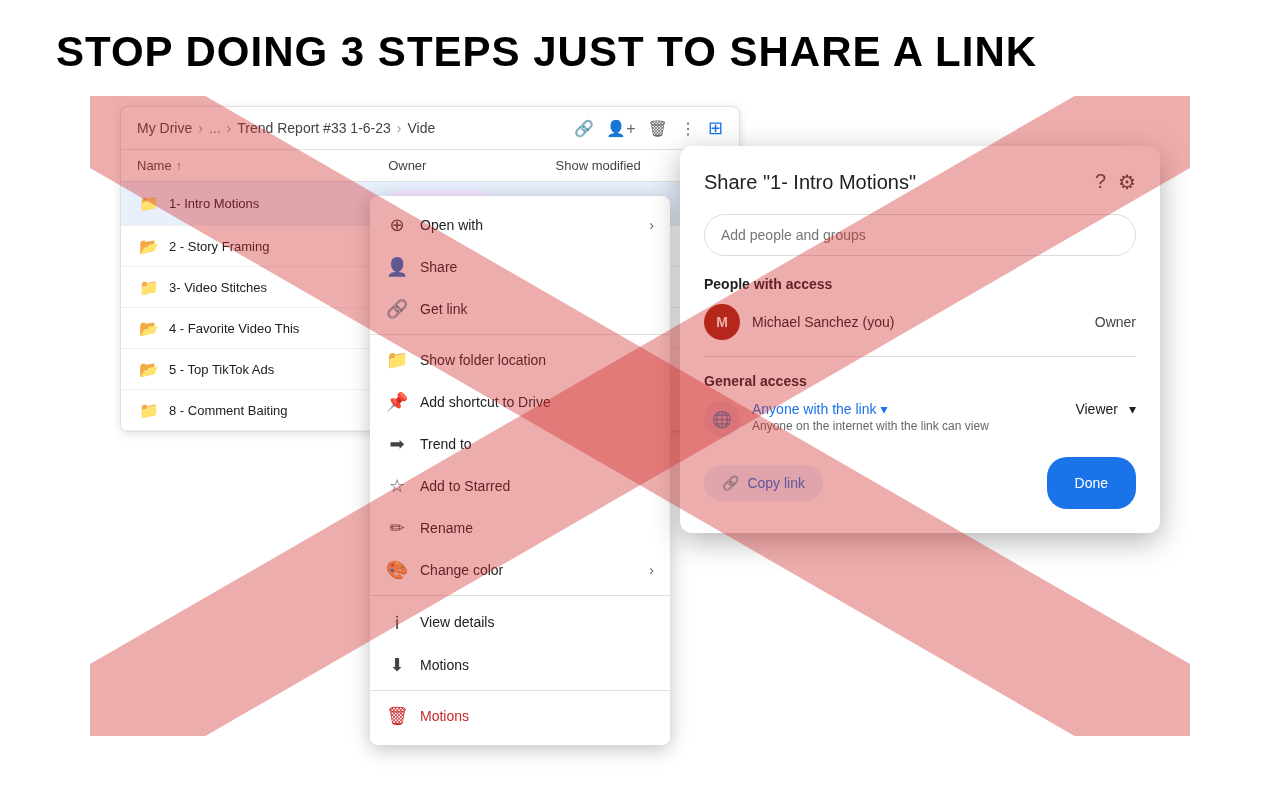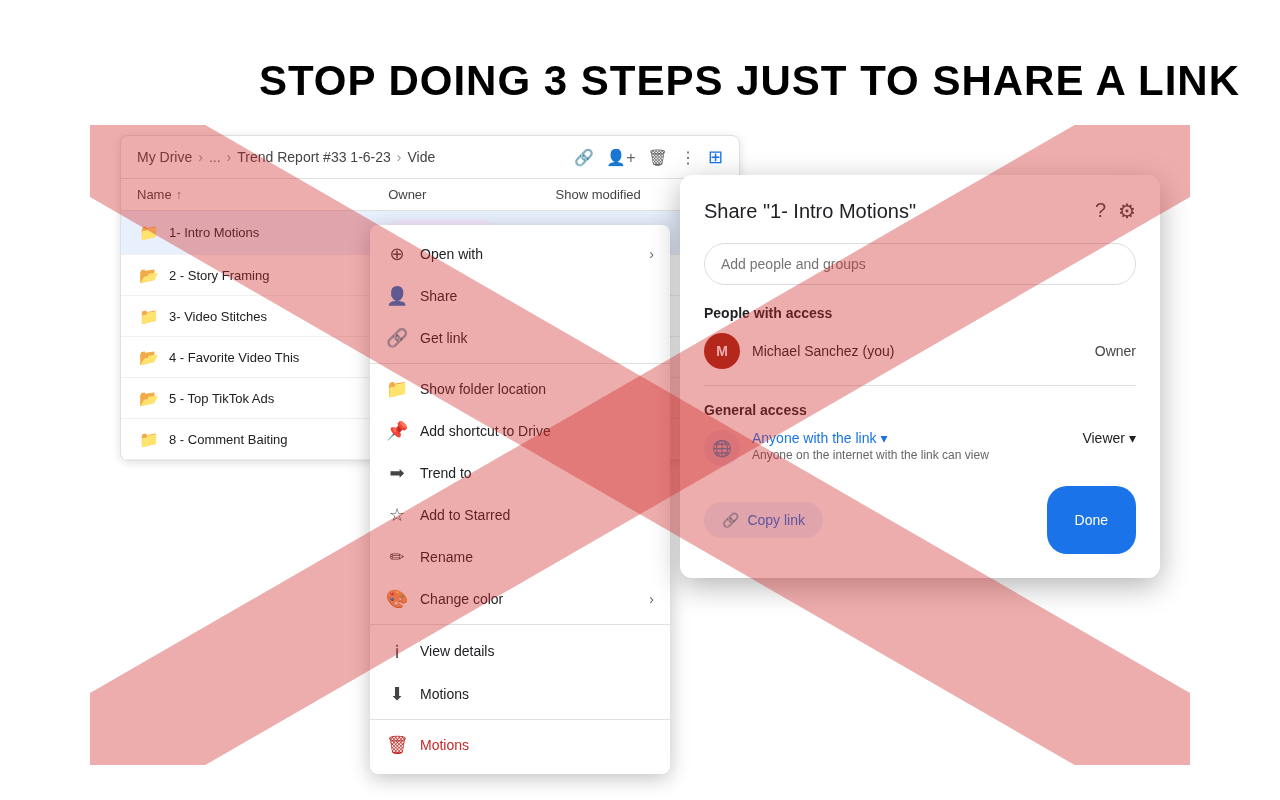--- a/index.html
+++ b/index.html
@@ -7,27 +7,26 @@
       font-family: 'Arial', sans-serif;
       background: #fff;
       width: 1280px;
       height: 800px;
       overflow: hidden;
       position: relative;
     }
 
     
     .headline {
-      text-align: right;
+      text-align: left;
       font-size: 42px;
       font-weight: 900;
-      padding: 28px 40px 20px;
+      padding: 28px 56px 20px;
       letter-spacing: 1px;
       color: #000;
-      margin-top: 29px;
     }
 
     
     .content-area {
       position: relative;
       margin: 0 auto;
       width: 1100px;
       height: 640px;
     }
 
@@ -272,21 +271,21 @@
       color: #1a73e8;
       font-weight: 500;
       display: flex;
       align-items: center;
       gap: 4px;
     }
     .access-desc { font-size: 12px; color: #666; margin-top: 2px; }
     .access-role {
       display: flex;
       align-items: center;
-      gap: 4px;
+      gap: 11px;
       font-size: 14px;
       color: #202124;
       cursor: pointer;
     }
 
     .share-footer {
       display: flex;
       align-items: center;
       justify-content: space-between;
       margin-top: 20px;
@@ -304,21 +303,21 @@
       color: #1a73e8;
       cursor: pointer;
       font-weight: 500;
     }
 
     .done-btn {
       background: #1a73e8;
       color: #fff;
       border: none;
       border-radius: 20px;
-      padding: 26px 28px;
+      padding: 18px 28px;
       font-size: 14px;
       font-weight: 500;
       cursor: pointer;
     }
 
     
     .sort-arrow { font-size: 12px; color: #666; }
   </style>
 </head>
 <body>

